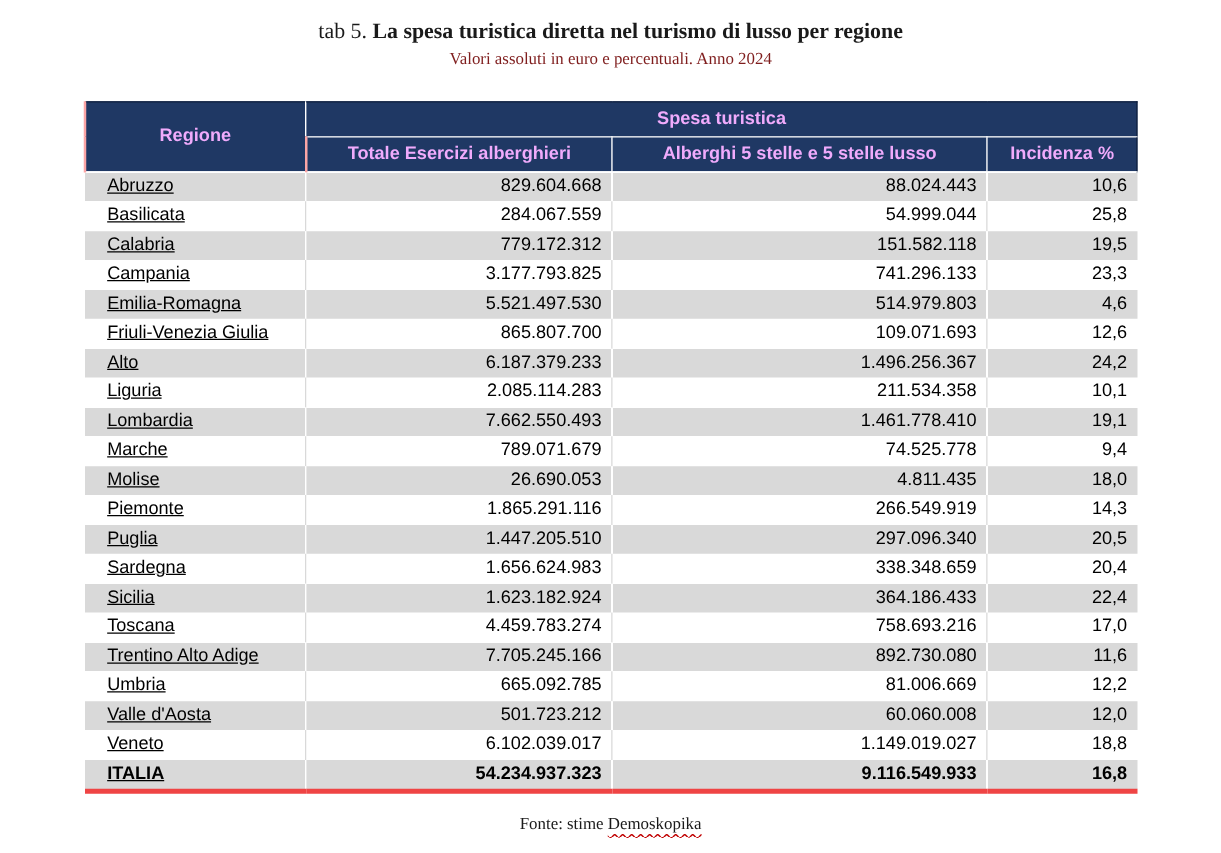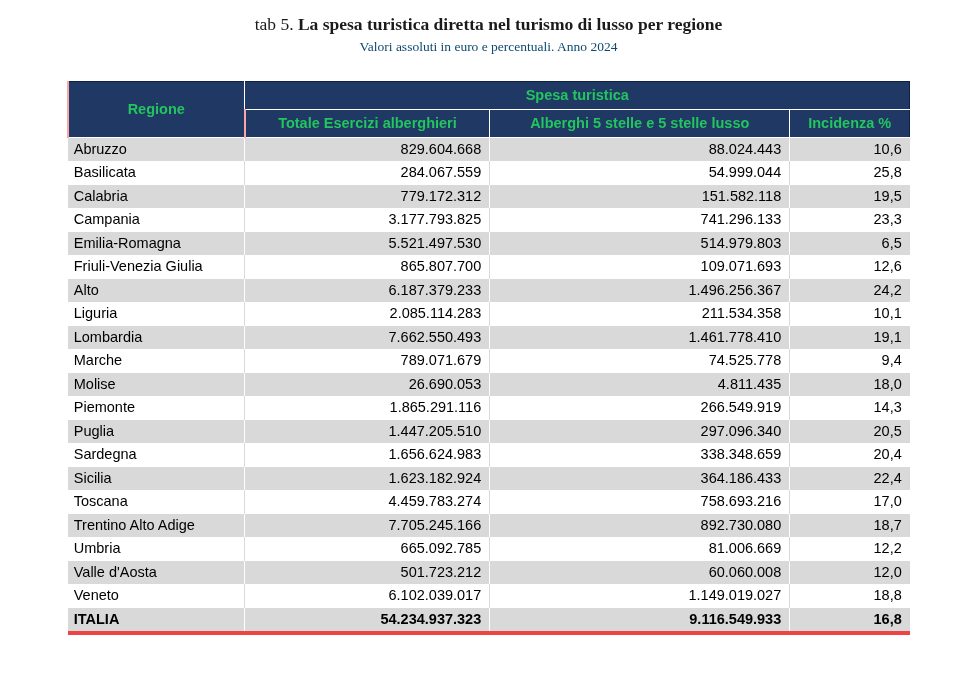--- a/index.html
+++ b/index.html
@@ -21,38 +21,38 @@
     font-family: "Liberation Serif", "DejaVu Serif", serif;
     font-size: 17.5px;
     color: #1a1a1a;
     line-height: 1.25;
   }
   .title .bold { font-weight: bold; }
   .subtitle {
     text-align: center;
     font-family: "Liberation Serif", "DejaVu Serif", serif;
     font-size: 13.5px;
-    color: #0c4a6e;
+    color: #7f1d1d;
     margin-top: 3px;
   }
   table.spesa {
     width: 842px;
     margin: 26px auto 0 auto;
     border-collapse: collapse;
     table-layout: fixed;
     font-family: "Liberation Sans", "DejaVu Sans", sans-serif;
   }
   col.c-region   { width: 177px; }
   col.c-total    { width: 245px; }
   col.c-luxury   { width: 300px; }
   col.c-incid    { width: 120px; }
 
   thead th {
     background: #1F3864;
-    color: #22c55e;
+    color: #f0abfc;
     font-weight: bold;
     font-size: 14.5px;
     padding: 3px 6px;
     border: 1px solid #ffffff;
     text-align: center;
     height: 21px;
   }
   thead tr:first-child th { border-top: 1px solid #10213f; }
   thead th:first-child { border-left: 2px solid #fca5a5; }
   thead th:last-child  { border-right: 1px solid #10213f; }
@@ -67,21 +67,21 @@
   }
   tbody tr:nth-child(odd) td {
     background: #D9D9D9;
     border-right: 1px solid #ffffff;
   }
   tbody tr:nth-child(even) td {
     background: #ffffff;
     border-right: 1px solid #D9D9D9;
   }
   tbody tr td:last-child { border-right: none; }
-  td.td-region { text-align: left; padding-left: 6px; }
+  td.td-region { text-align: left; padding-left: 18px; text-decoration: underline; }
   td.td-num    { text-align: right; }
   tbody tr.total td {
     font-weight: bold;
     border-bottom: 4px solid #ef4444;
   }
   .footer {
     text-align: center;
     margin-top: 16px;
     font-family: "Liberation Serif", "DejaVu Serif", serif;
     font-size: 13.5px;
@@ -145,21 +145,21 @@
         <tr>
           <td class="td-region">Campania</td>
           <td class="td-num">3.177.793.825</td>
           <td class="td-num">741.296.133</td>
           <td class="td-num">23,3</td>
         </tr>
         <tr>
           <td class="td-region">Emilia-Romagna</td>
           <td class="td-num">5.521.497.530</td>
           <td class="td-num">514.979.803</td>
-          <td class="td-num">6,5</td>
+          <td class="td-num">4,6</td>
         </tr>
         <tr>
           <td class="td-region">Friuli-Venezia Giulia</td>
           <td class="td-num">865.807.700</td>
           <td class="td-num">109.071.693</td>
           <td class="td-num">12,6</td>
         </tr>
         <tr>
           <td class="td-region">Alto</td>
           <td class="td-num">6.187.379.233</td>
@@ -217,21 +217,21 @@
         <tr>
           <td class="td-region">Toscana</td>
           <td class="td-num">4.459.783.274</td>
           <td class="td-num">758.693.216</td>
           <td class="td-num">17,0</td>
         </tr>
         <tr>
           <td class="td-region">Trentino Alto Adige</td>
           <td class="td-num">7.705.245.166</td>
           <td class="td-num">892.730.080</td>
-          <td class="td-num">18,7</td>
+          <td class="td-num">11,6</td>
         </tr>
         <tr>
           <td class="td-region">Umbria</td>
           <td class="td-num">665.092.785</td>
           <td class="td-num">81.006.669</td>
           <td class="td-num">12,2</td>
         </tr>
         <tr>
           <td class="td-region">Valle d'Aosta</td>
           <td class="td-num">501.723.212</td>
@@ -246,14 +246,18 @@
         </tr>
         <tr class="total">
           <td class="td-region">ITALIA</td>
           <td class="td-num">54.234.937.323</td>
           <td class="td-num">9.116.549.933</td>
           <td class="td-num">16,8</td>
         </tr>
       </tbody>
   </table>
 
+  <div class="footer">
+    <span>Fonte: stime</span>
+    <span class="misspell">Demoskopika</span>
+  </div>
 
 </div>
 
 </body></html>

